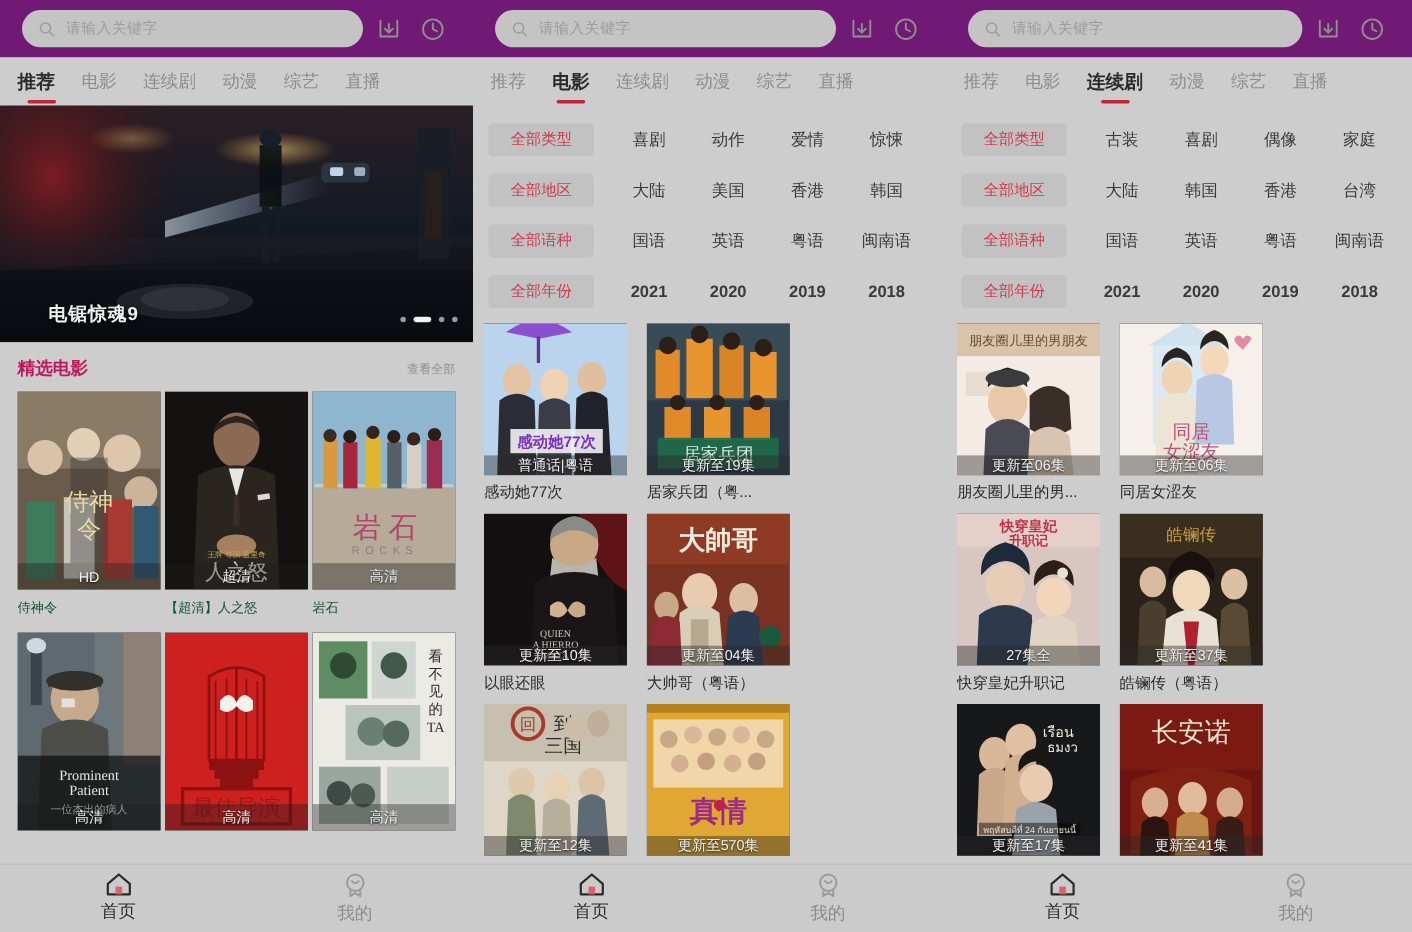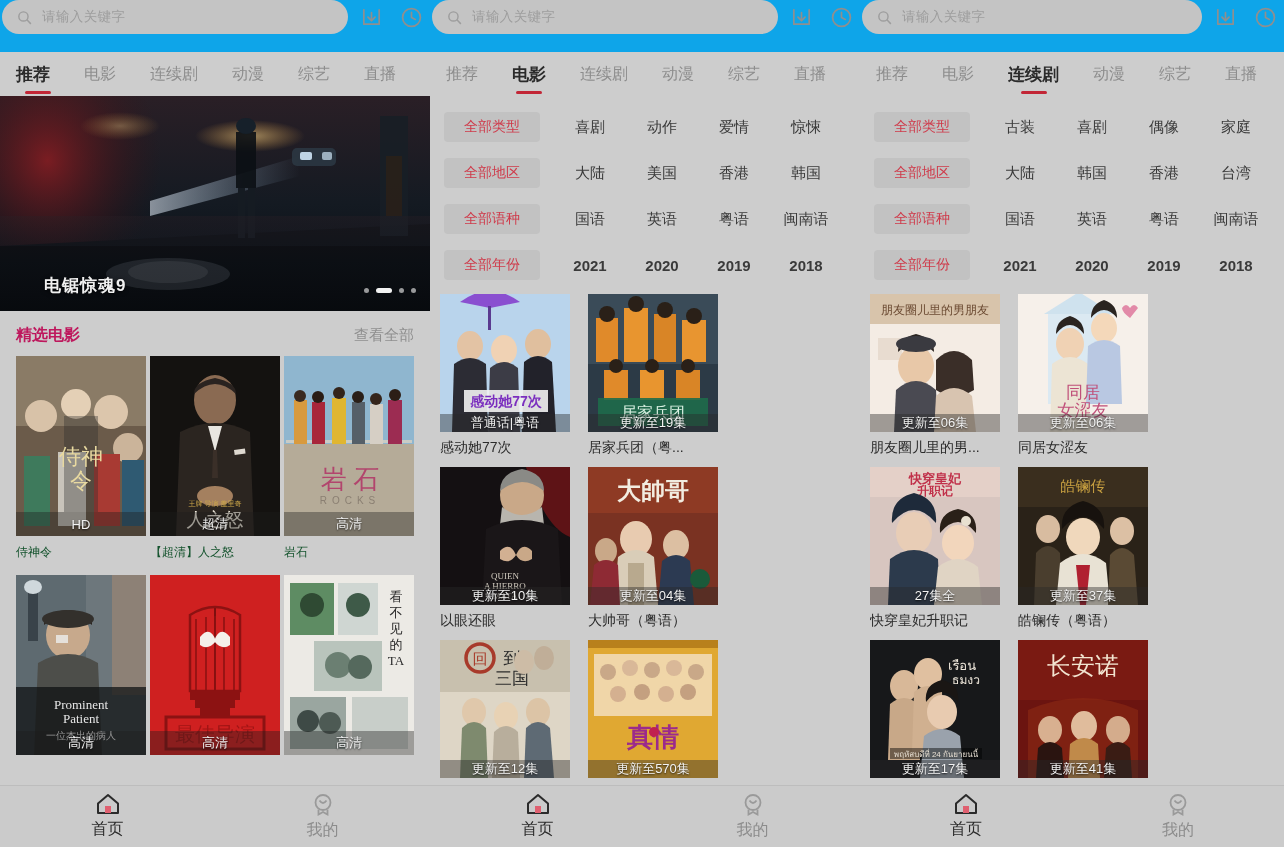--- a/index.html
+++ b/index.html
@@ -10,31 +10,31 @@
     overflow: hidden;
   }
   .screen { width: 1284px; height: 847px; display: flex; position: relative; background:#cdcdcd; }
 
   .panel { width: 428px; height: 847px; position: relative; background: #cdcdcd; overflow: hidden; }
   .panel.p1 { width: 430px; }
   .panel.p2 { width: 430px; }
   .panel.p3 { width: 424px; }
 
   
-  .hdr { height: 52px; display:flex; padding: 0 2px; background:#0ea5e9; }
+  .hdr { height: 52px; display:flex; align-items:center; padding: 0 20px; background:#701a75; }
   .searchbar {
     flex: 1; height: 34px; border-radius: 17px; background: #c4c4c4;
     display:flex; align-items:center; padding: 0 14px; gap: 9px;
   }
   .search-ph { color: #9d9d9d; font-size: 13.5px; letter-spacing:0.4px; }
   .icon-btn { width: 34px; height: 34px; display:flex; align-items:center; justify-content:center; margin-left: 6px; }
   svg { display:block; }
 
   
-  .tabs { height: 44px; display:flex; align-items:center; padding: 0 14px; gap: 10px; }
+  .tabs { height: 44px; display:flex; align-items:center; padding: 0 14px; gap: 0; }
   .tab { position:relative; font-size: 16px; color:#8d8d8d; padding: 0 12px; height:44px; display:flex; align-items:center; }
   .tab:first-child { padding-left: 2px; }
   .tab.active { color:#2b2b2b; font-weight: bold; font-size: 17px; }
   .tab.active .underline {
     position:absolute; bottom: 2px; left: 50%; transform: translateX(-50%);
     width: 26px; height: 3px; border-radius: 2px; background: #c22636;
   }
 
   
   .hero { position: relative; width: 430px; height: 215px; overflow: hidden;
@@ -42,21 +42,21 @@
   .hero-art { position:absolute; inset:0; }
   .hero-title { position:absolute; left:16px; bottom:14px; color:#f0f0f0; font-size:17px; font-weight:bold;
                 text-shadow: 0 1px 4px rgba(0,0,0,.8); letter-spacing:1px;padding-left:28px; }
   .dots { position:absolute; right:14px; bottom:18px; display:flex; gap:7px; align-items:center; }
   .dot { width:5px; height:5px; border-radius:50%; background:rgba(230,230,230,.65); }
   .dot.on { width:16px; height:5px; border-radius:3px; background:#f2f2f2; }
 
   
   .section-head { display:flex; align-items:center; justify-content:space-between; padding: 14px 16px 10px 16px; }
   .section-title { font-size:16px; font-weight:bold; color:#be185d; }
-  .section-more { font-size:15px; color:#8f8f8f; }
+  .section-more { font-size:11px; color:#8f8f8f; }
 
   
   .prow { display:flex; gap: 4px; padding: 0 16px; }
   .pcard { width: 130px; }
   .pthumb { width:130px; height:180px; position:relative; overflow:hidden; background:#555; }
   .pthumb .badge {
     position:absolute; left:0; right:0; bottom:0; height:24px;
     display:flex; align-items:center; justify-content:center;
     color:#f2f2f2; font-size:13px; background: rgba(30,30,30,.38);
     text-shadow:0 1px 2px rgba(0,0,0,.7);

